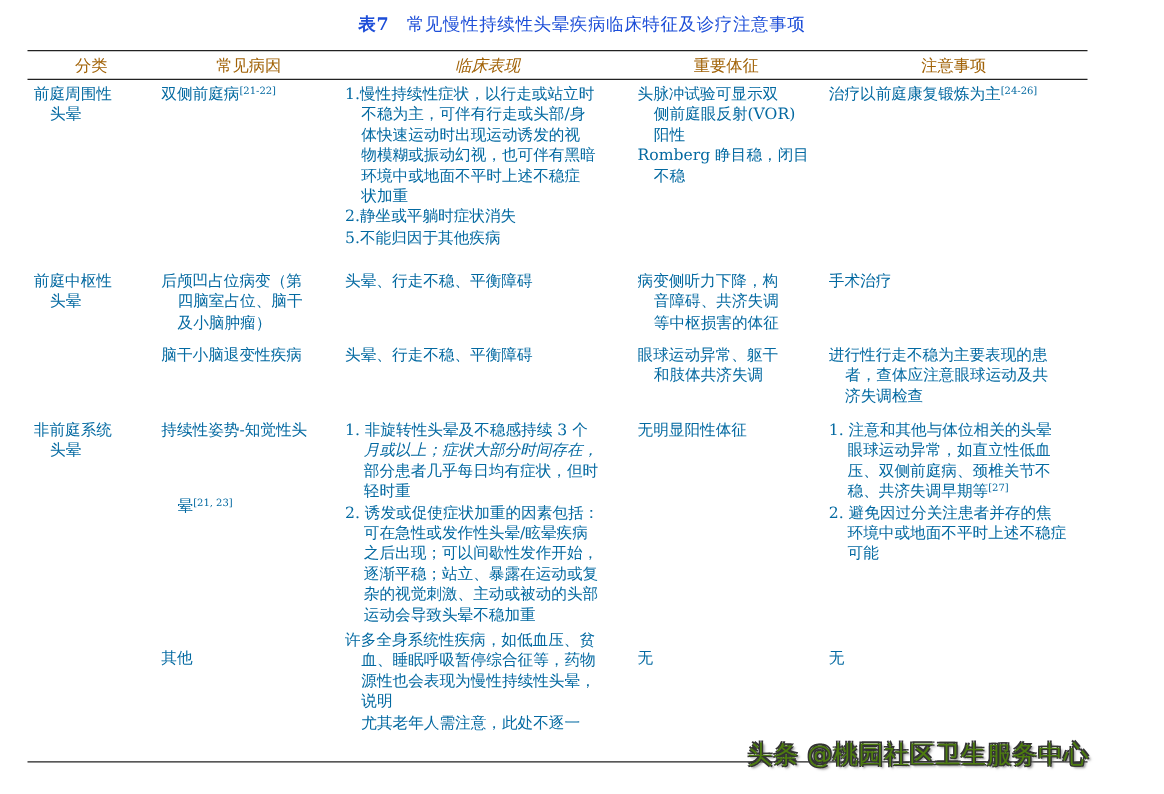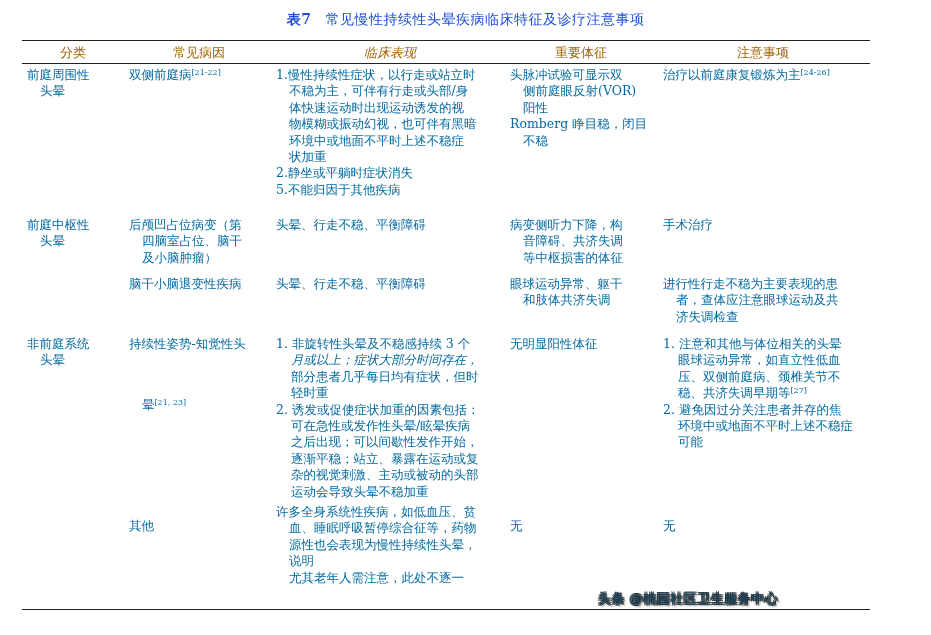--- a/index.html
+++ b/index.html
@@ -20,22 +20,22 @@
   .cell { position: absolute; font-size: 12.5px; line-height: 16.4px; color: #0369a1; }
   .cell .ln { display: block; padding-left: 14px; text-indent: -14px; }
   .cell .ln.noind { padding-left: 0; text-indent: 0; }
   sup { font-size: 8px; vertical-align: 4px; line-height: 0; }
   .c1 { left: 27px; width: 96px; }
   .c2 { left: 129px; width: 140px; }
   .c3 { left: 276px; width: 224px; }
   .c4 { left: 510px; width: 140px; }
   .c5 { left: 663px; width: 205px; }
   .wm {
-    position: absolute; left: 598px; top: 590px; font-size: 13px;
-    font-family: "DejaVu Sans", "Liberation Sans", sans-serif; color: #0c4a6e;
+    position: absolute; left: 598px; top: 590px; font-size: 20px;
+    font-family: "DejaVu Sans", "Liberation Sans", sans-serif; color: #4d7c0f;
     text-shadow: -1px -1px 0 #333, 1px -1px 0 #333, -1px 1px 0 #333, 1px 1px 0 #333, 2px 2px 2px #777;
     letter-spacing: 0.5px; white-space: nowrap;
   }
 </style>
 </head>
 <body>
 
 <div class="title">
   <span class="label">表7</span><span>常见慢性持续性头晕疾病临床特征及诊疗注意事项</span>
 </div>

